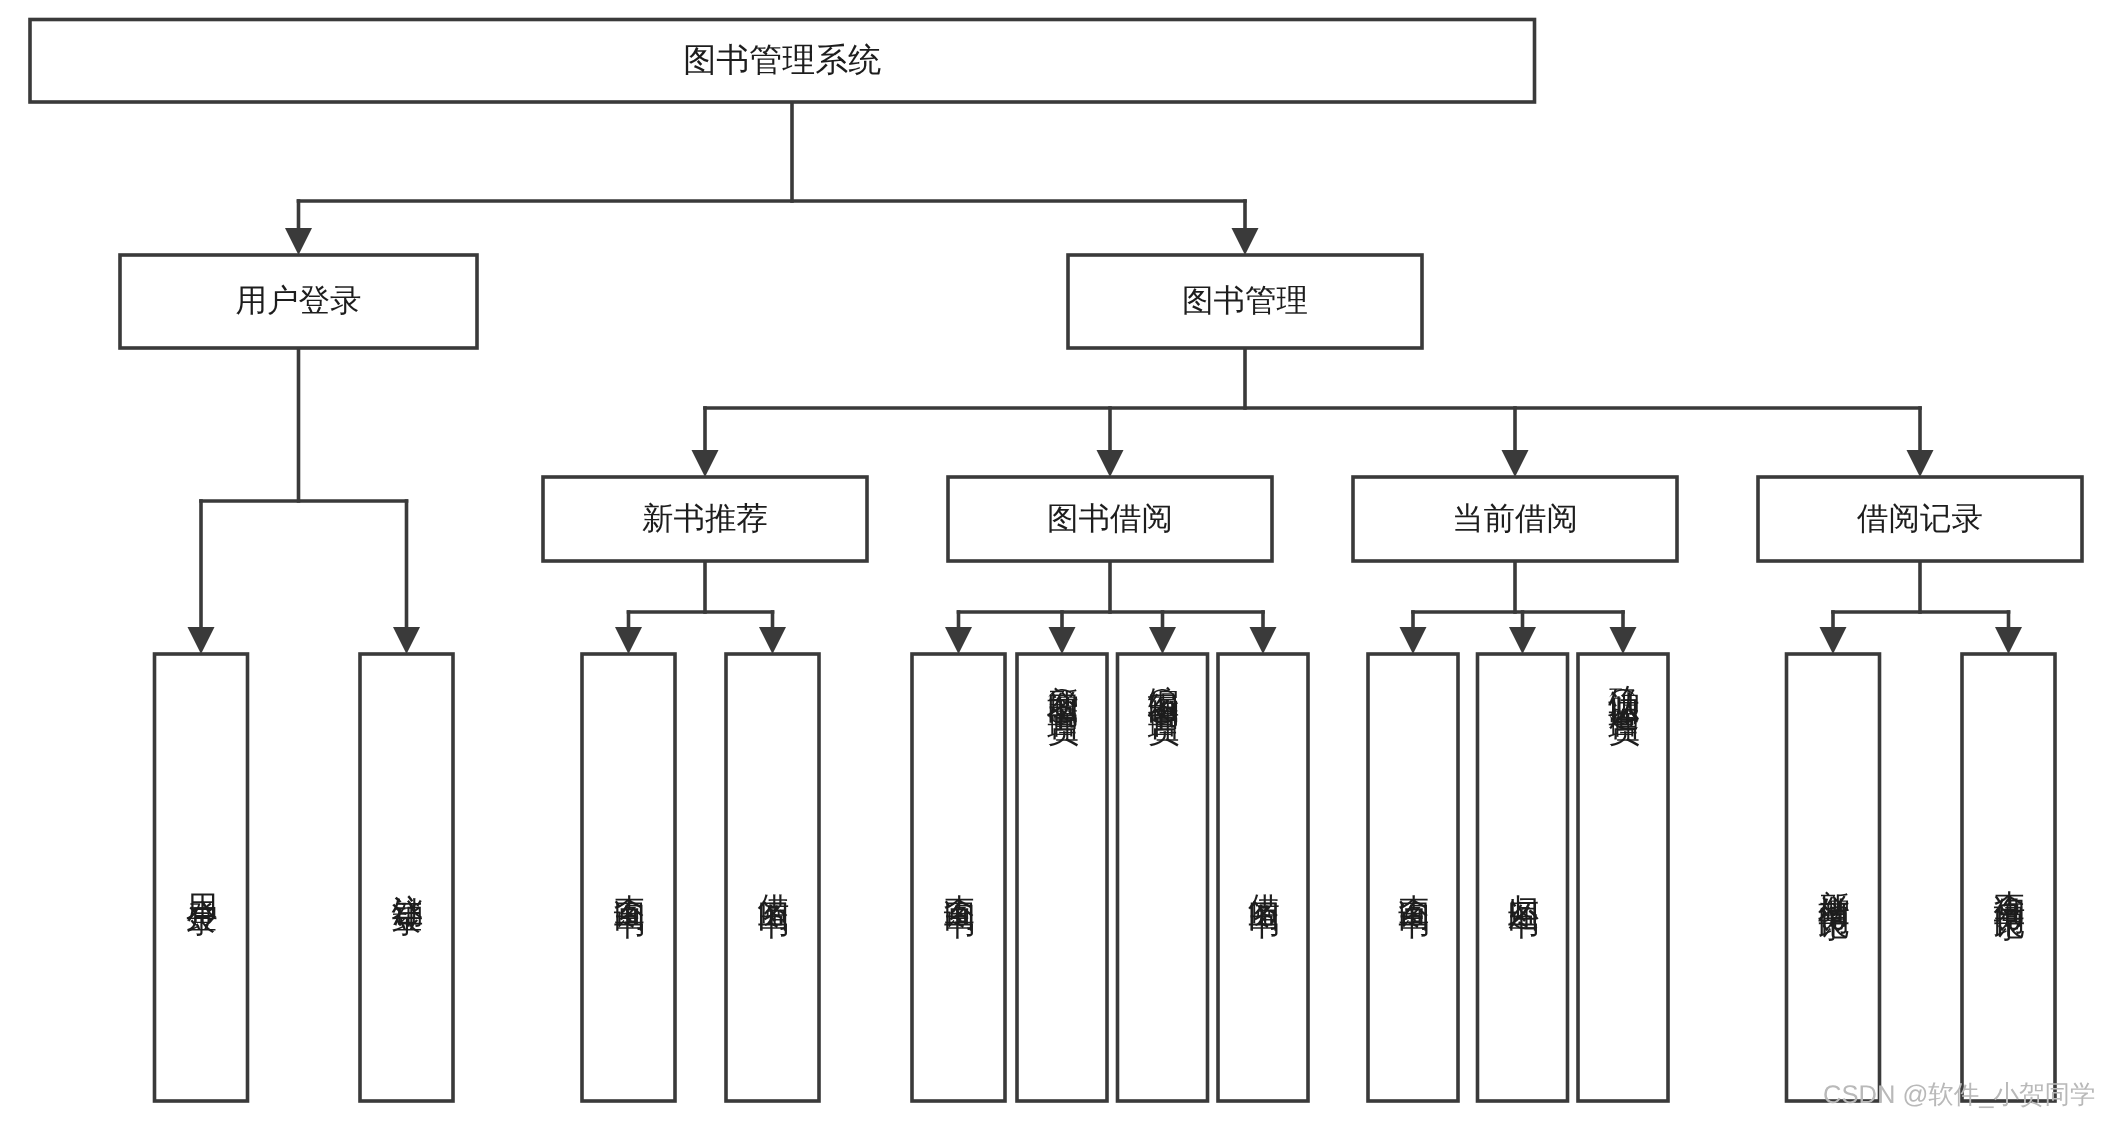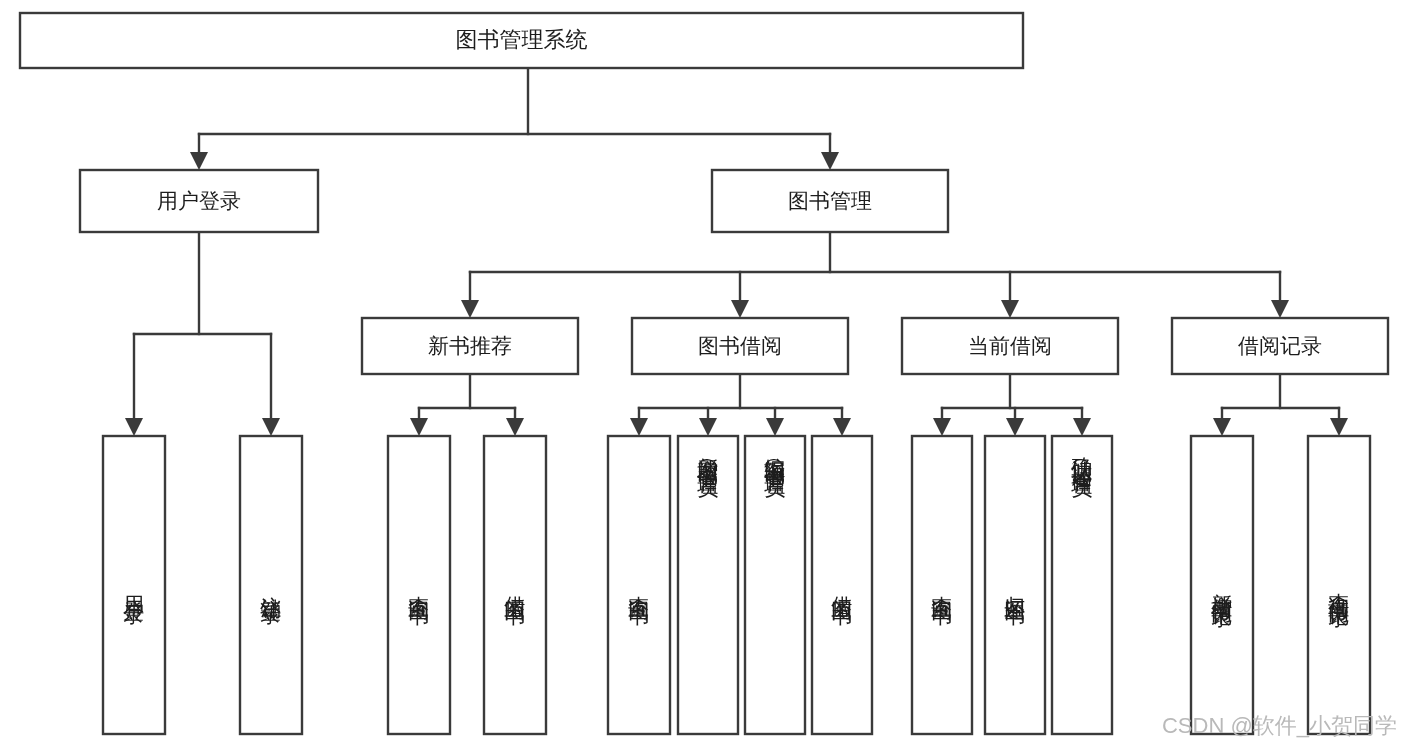--- a/index.html
+++ b/index.html
@@ -67,21 +67,21 @@
     color: #1d1d1d;
     letter-spacing: 3px;
     white-space: nowrap;
     user-select: none;
   }
   .watermark {
     position: absolute;
     right: 8px;
     bottom: 6px;
     font-family: "Liberation Sans", "DejaVu Sans", sans-serif;
-    font-size: 22px;
+    font-size: 17px;
     color: #b9b9b9;
     white-space: nowrap;
     user-select: none;
   }
 </style>
 </head>
 <body>
 
 <div id="diagram-root">
   <svg id="diagram-svg" width="1405" height="747" viewBox="0 0 1405 747" xmlns="http://www.w3.org/2000/svg">

